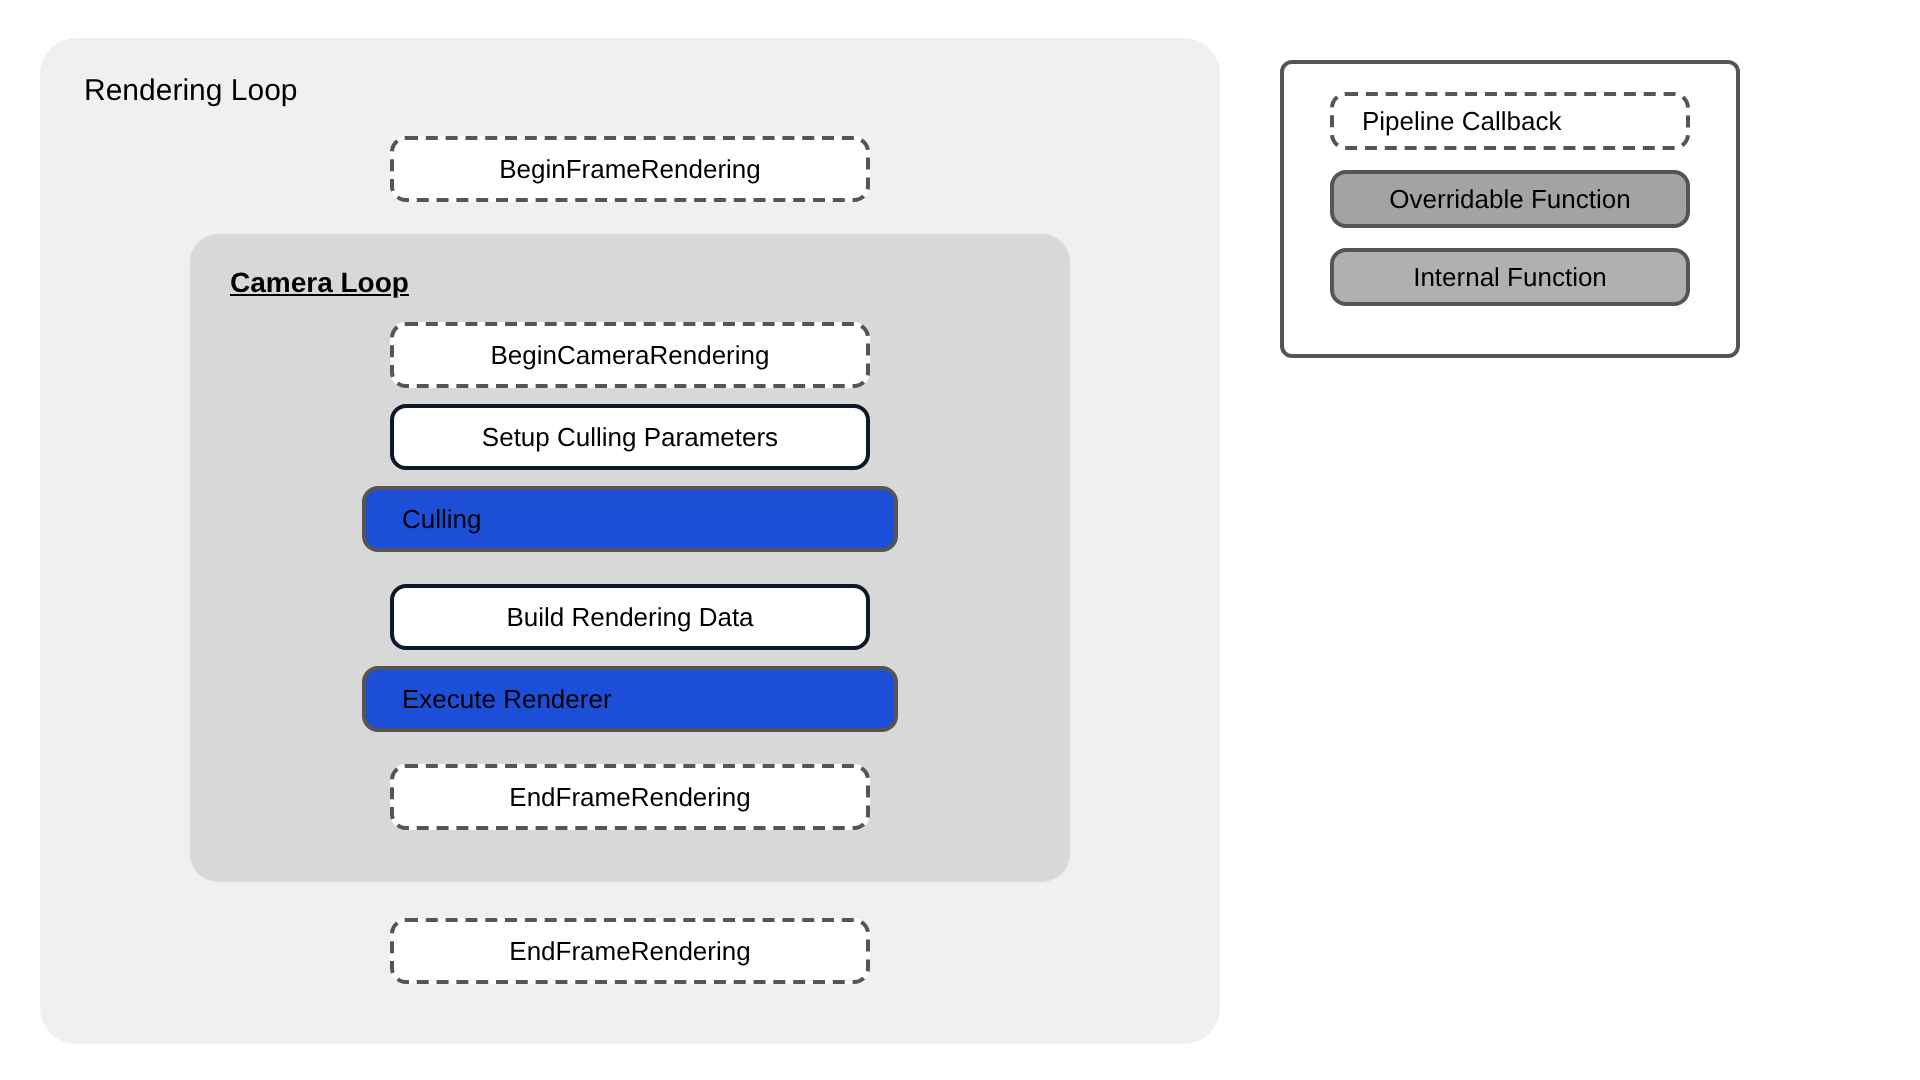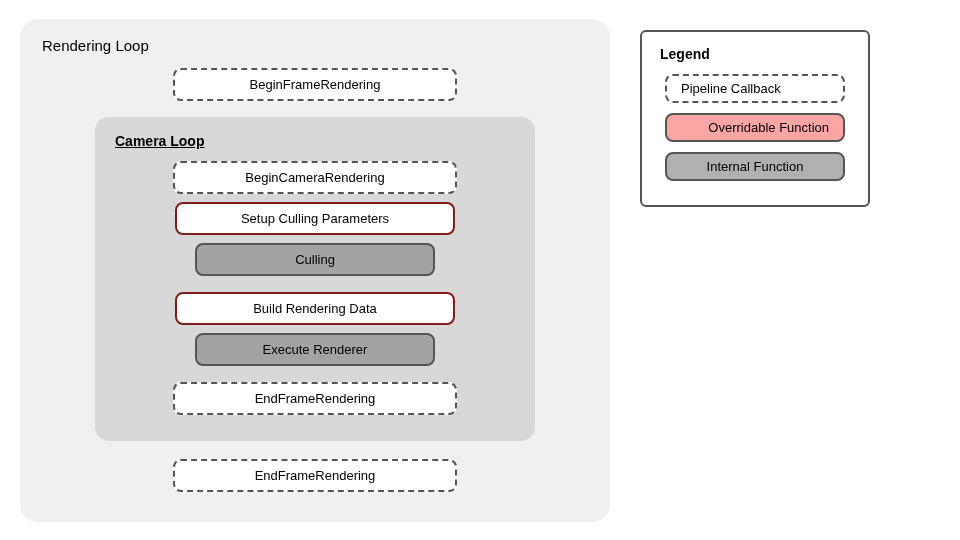--- a/index.html
+++ b/index.html
@@ -33,43 +33,42 @@
     }
 
     
     .node-pipeline {
       border: 2px dashed #555;
       background: #ffffff;
       border-radius: 8px;
       padding: 7px 18px;
       text-align: center;
       display: inline-block;
-      width: 284px;
+      width: 240px;
     }
 
     
     .node-overridable {
-      border: 2px solid #7f1d1d;
-      background: #ffffff;
-      border-radius: 8px;
-      padding: 7px 18px;
-      text-align: center;
-      display: inline-block;
-      width: 280px;
-    }
-
-    
-    .node-internal {
-      border: 2px solid #555;
-      background: #a3a3a3;
+      border: 2px solid #0f172a;
+      background: #ffffff;
       border-radius: 8px;
       padding: 7px 18px;
       text-align: center;
       display: inline-block;
       width: 240px;
+    }
+
+    
+    .node-internal {
+      border: 2px solid #555;
+      background: #1d4ed8;
+      border-radius: 8px;
+      padding: 7px 18px;
+      display: inline-block;
+      width: 268px;
     }
 
     .node-row {
       display: flex;
       justify-content: center;
       margin-bottom: 8px;
     }
 
     
     .camera-loop {
@@ -114,24 +113,24 @@
       border: 2px dashed #555;
       background: #ffffff;
       border-radius: 8px;
       padding: 5px 14px;
       text-align: left;
       width: 180px;
     }
 
     .legend-node-overridable {
       border: 2px solid #555;
-      background: #fca5a5;
+      background: #a3a3a3;
       border-radius: 8px;
       padding: 5px 14px;
-      text-align: right;
+      text-align: center;
       width: 180px;
     }
 
     .legend-node-internal {
       border: 2px solid #555;
       background: #b0b0b0;
       border-radius: 8px;
       padding: 5px 27px;
       text-align: center;
       width: 180px;
@@ -185,21 +184,20 @@
   </div>
 
   <div class="spacer"></div>
 
   <div class="node-row">
     <div class="node-pipeline">EndFrameRendering</div>
   </div>
 </div>
 
 <div class="legend">
-  <div class="legend-title">Legend</div>
 
   <div class="legend-item">
     <div class="legend-node-pipeline">Pipeline Callback</div>
   </div>
   <div class="legend-item">
     <div class="legend-node-overridable">Overridable Function</div>
   </div>
   <div class="legend-item">
     <div class="legend-node-internal">Internal Function</div>
   </div>

